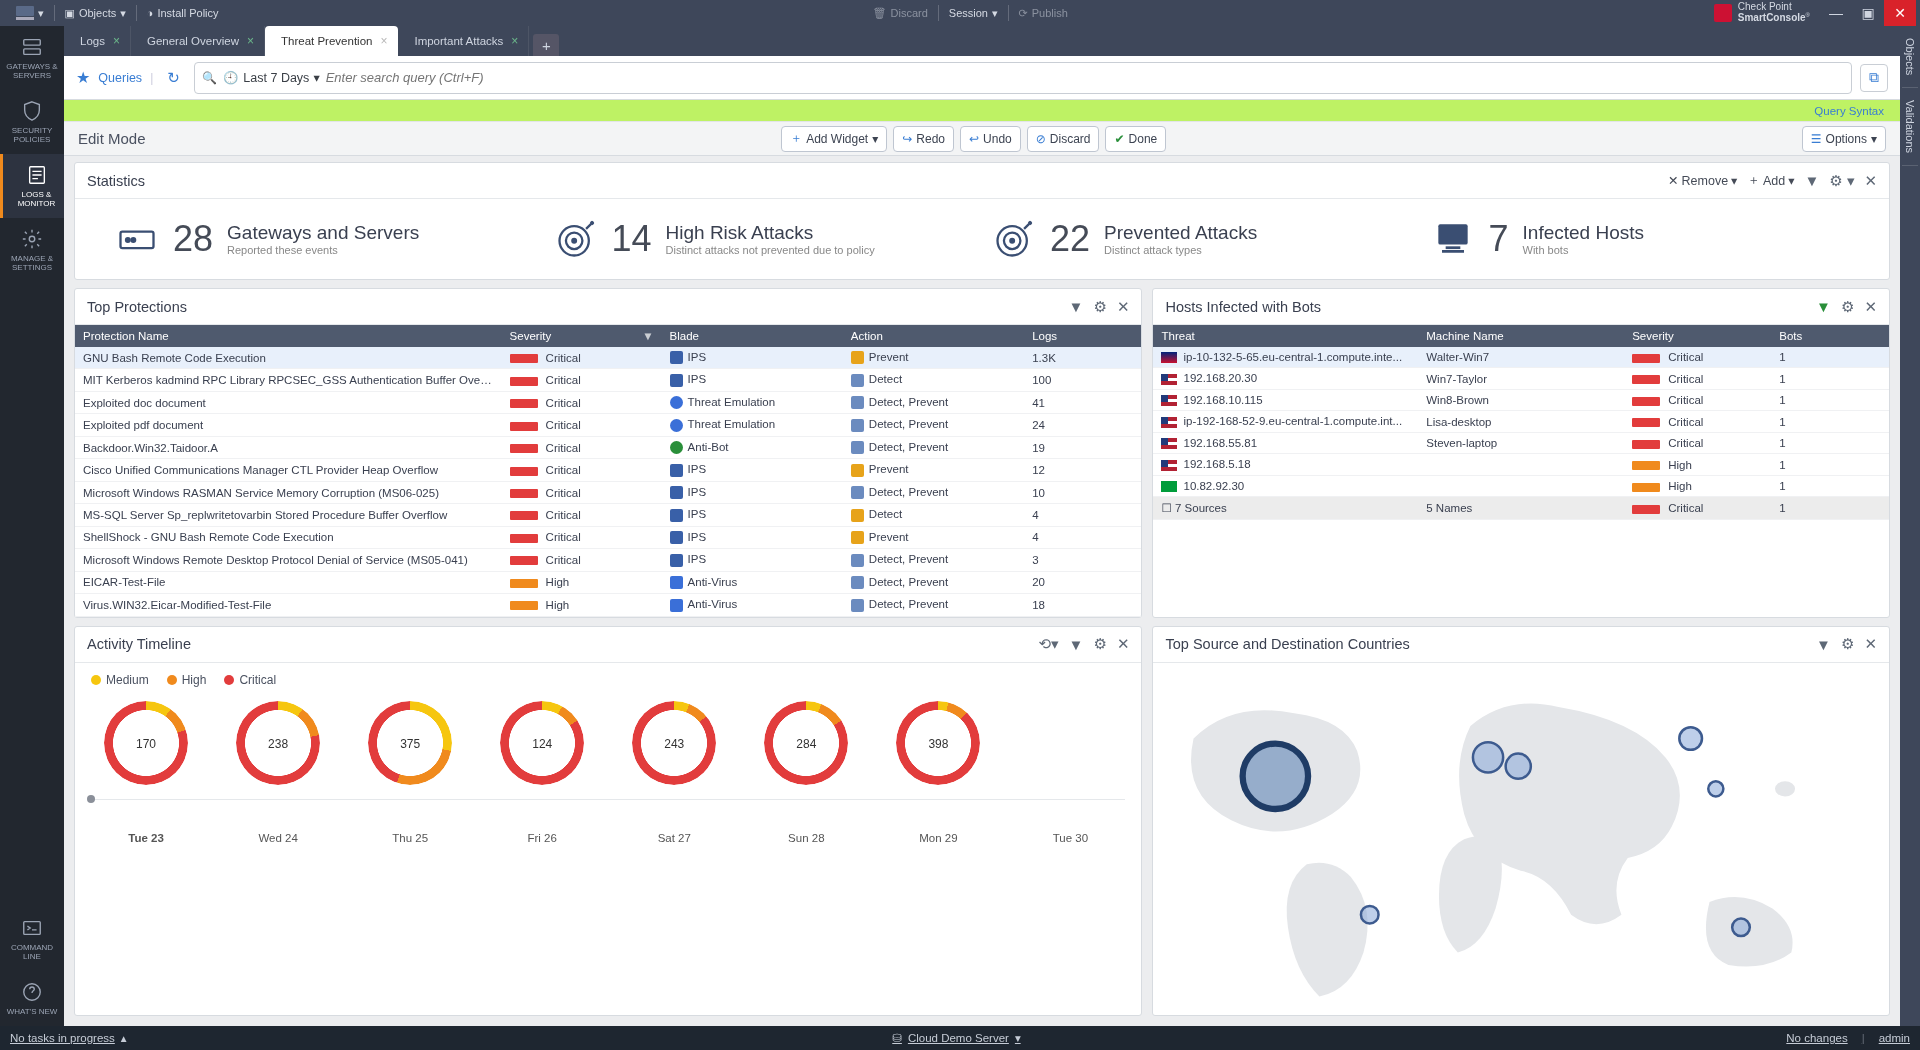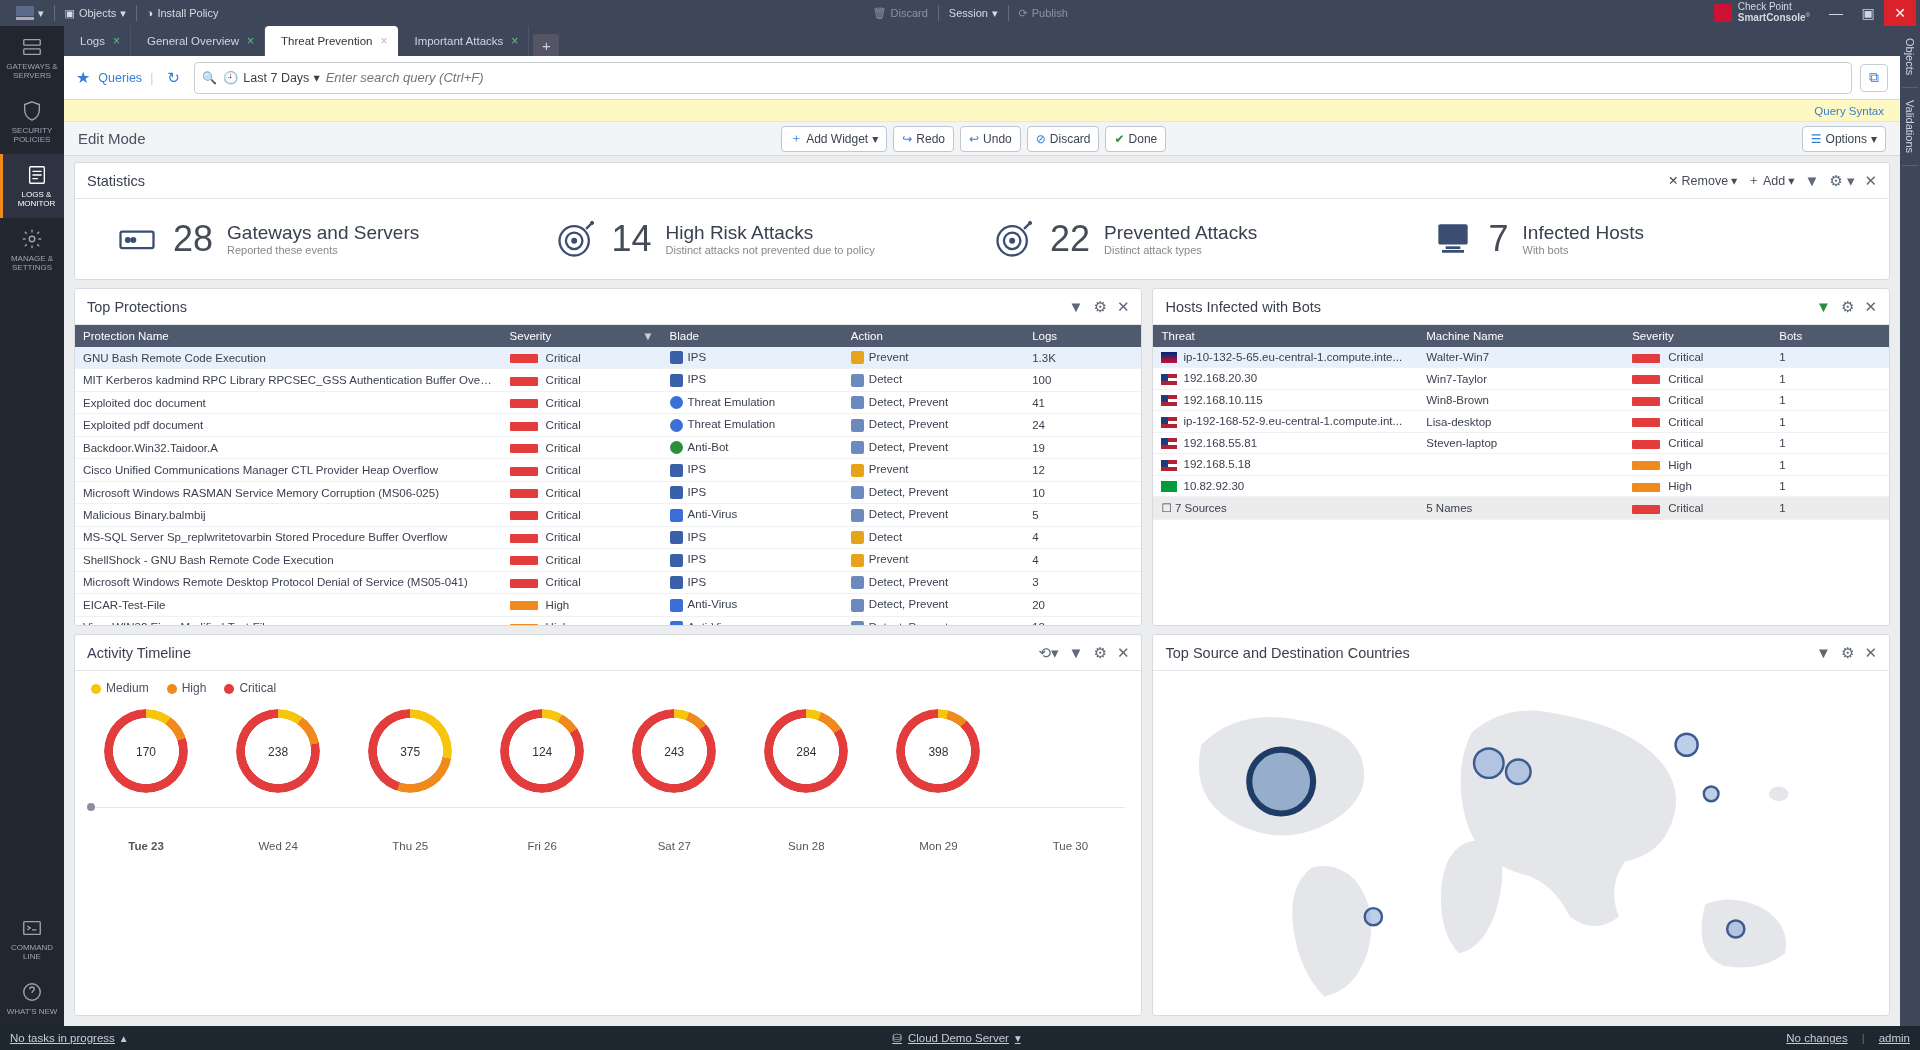--- a/index.html
+++ b/index.html
@@ -44,21 +44,21 @@
 
 .querybar { height:44px; background:#fff; display:flex; align-items:center; gap:8px; padding:0 12px; border-bottom:1px solid #d7dbe0;}
 .star { color:#397dd3; font-size:16px; }
 .qlink { color:#397dd3; font-size:12.5px; cursor:pointer; }
 .refresh-ic { color:#397dd3; cursor:pointer; font-size:15px; padding:0 6px; }
 .qbox { flex:1; height:32px; border:1px solid #c9ced5; border-radius:4px; display:flex; align-items:center; gap:6px; padding:0 8px; color:#666;}
 .qbox .mag { color:#888; }
 .qbox .time { color:#3a3f46; font-size:12.5px; display:flex; align-items:center; gap:4px; }
 .qbox input { flex:1; border:none; outline:none; height:28px; font-size:13px; color:#555; font-style:italic;}
 .pop-ic { width:28px; height:28px; border:1px solid #c9ced5; border-radius:4px; display:flex; align-items:center; justify-content:center; color:#397dd3; font-size:14px; cursor:pointer;}
-.syntax-row { height:22px; background:#fef9c3; display:flex; align-items:center; justify-content:flex-end; padding-right:16px; border-bottom:1px solid #e2e5e8;}
+.syntax-row { height:22px; background:#bef264; display:flex; align-items:center; justify-content:flex-end; padding-right:16px; border-bottom:1px solid #e2e5e8;}
 .syntax-row a { color:#397dd3; font-size:11.5px; cursor:pointer; }
 
 
 .editbar { height:34px; background:#f3f4f5; border-bottom:1px solid #d7dbe0; display:flex; align-items:center; padding:0 14px; gap:8px; }
 .editbar .ttl { font-size:15px; color:#4a5160; }
 .editbar .mid { flex:1; display:flex; justify-content:center; gap:6px; }
 .editbar .right { display:flex; justify-content:flex-end; }
 .pill-btn { height:26px; border:1px solid #bfc6d1; border-radius:4px; background:#fff; display:inline-flex; align-items:center; gap:4px; padding:0 8px; font-size:12px; color:#3d4452; cursor:pointer; }
 .pill-btn .ic { color:#397dd3; }
 .pill-btn .ic.done { color:#2a8f3a; }
@@ -417,27 +417,20 @@
     <td>12</td>
                   </tr>
                   <tr>
     <td>Microsoft Windows RASMAN Service Memory Corruption (MS06-025)</td>
     <td><span class="sev-bar "></span>Critical</td>
     <td><span class="mini-ic mi-ips"></span>IPS</td>
     <td><span class="mini-ic mi-det"></span>Detect, Prevent</td>
     <td>10</td>
                   </tr>
                   <tr>
-    <td>Malicious Binary.balmbij</td>
-    <td><span class="sev-bar "></span>Critical</td>
-    <td><span class="mini-ic mi-av"></span>Anti-Virus</td>
-    <td><span class="mini-ic mi-det"></span>Detect, Prevent</td>
-    <td>5</td>
-                  </tr>
-                  <tr>
     <td>MS-SQL Server Sp_replwritetovarbin Stored Procedure Buffer Overflow</td>
     <td><span class="sev-bar "></span>Critical</td>
     <td><span class="mini-ic mi-ips"></span>IPS</td>
     <td><span class="mini-ic mi-prev"></span>Detect</td>
     <td>4</td>
                   </tr>
                   <tr>
     <td>ShellShock - GNU Bash Remote Code Execution</td>
     <td><span class="sev-bar "></span>Critical</td>
     <td><span class="mini-ic mi-ips"></span>IPS</td>

